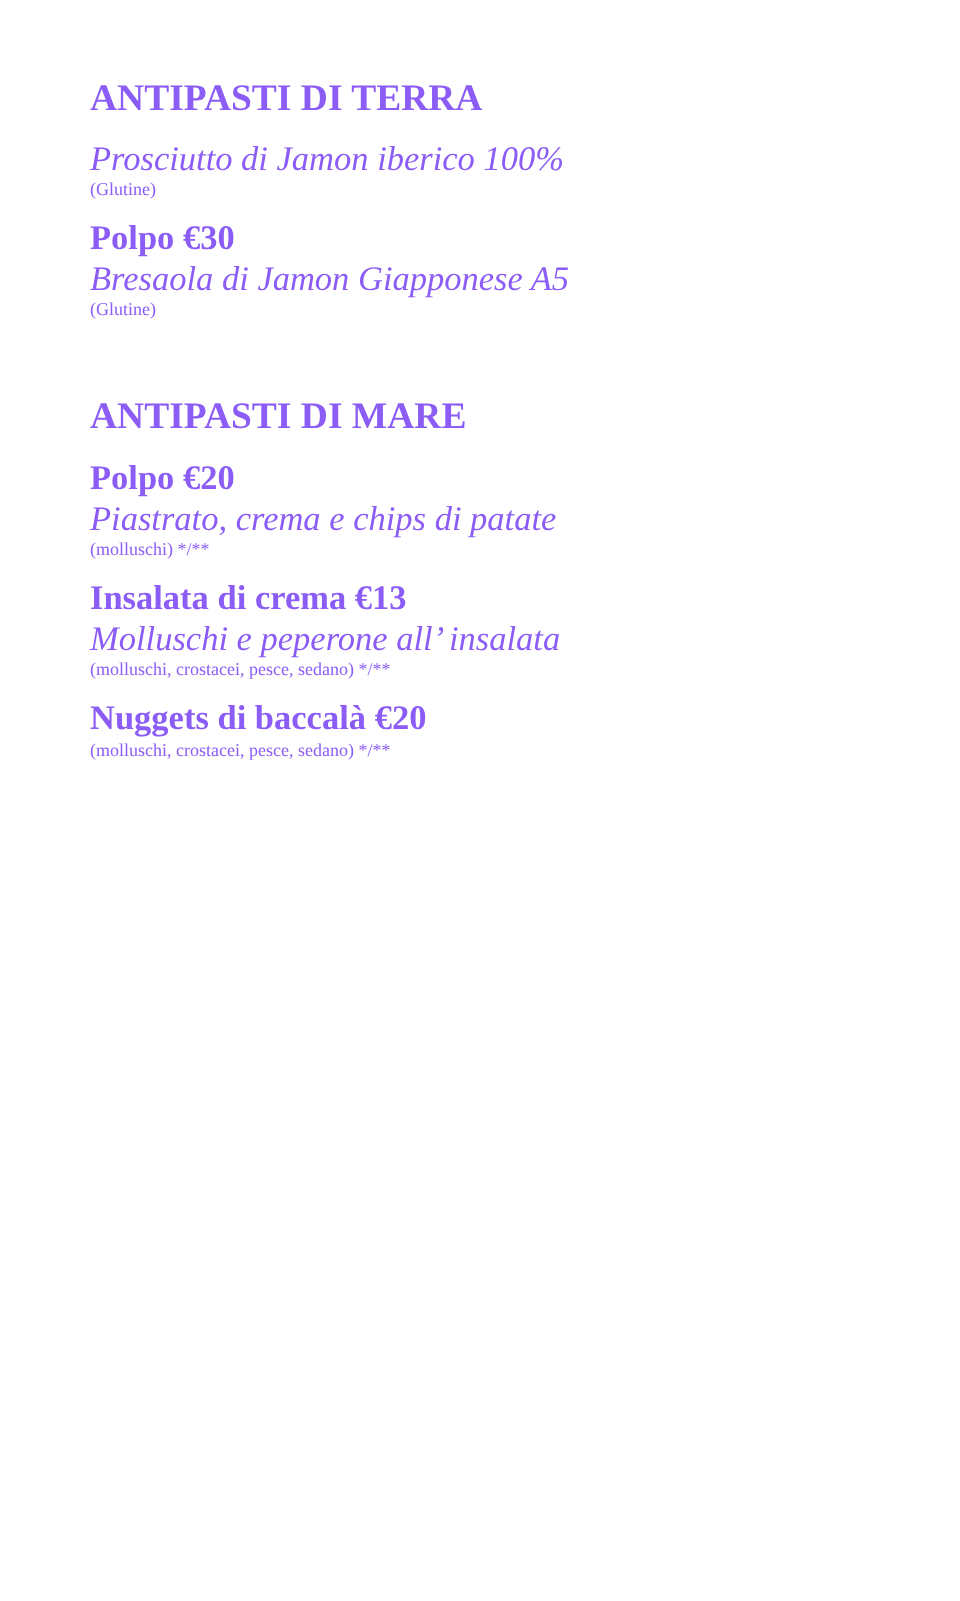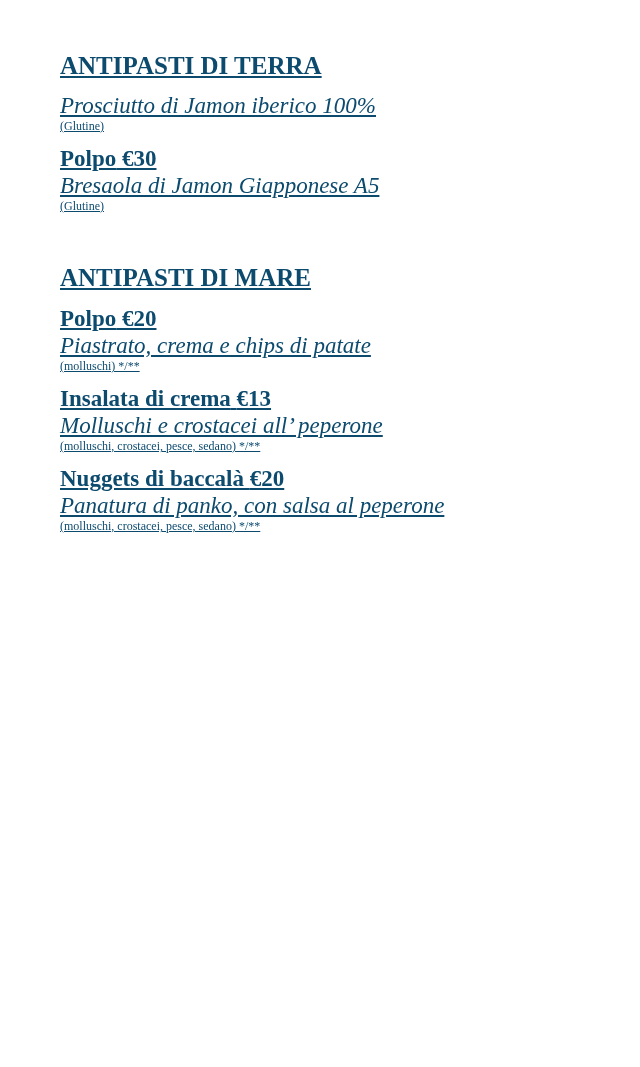--- a/index.html
+++ b/index.html
@@ -5,24 +5,23 @@
   html, body {
     margin: 0;
     padding: 0;
     background: #ffffff;
   }
   .page {
     position: relative;
     width: 640px;
     height: 1067px;
     background: #ffffff;
-    color: #0c4a6e;
+    color: #8b5cf6;
     font-family: "Liberation Serif", serif;
     overflow: hidden;
-    text-decoration: underline;
   }
   .content {
     padding: 51px 30px 0 60px;
   }
   .section-title {
     font-size: 25px;
     font-weight: 700;
     line-height: 30px;
     margin: 0;
   }
@@ -75,25 +74,24 @@
       <h2 class="section-title">ANTIPASTI DI MARE</h2>
 
       <div class="dish">
         <p class="dish-name"><span>Polpo</span> <span>€20</span></p>
         <p class="dish-desc">Piastrato, crema e chips di patate</p>
         <p class="dish-allergens">(molluschi) */**</p>
       </div>
 
       <div class="dish">
         <p class="dish-name"><span>Insalata di crema</span> <span>€13</span></p>
-        <p class="dish-desc">Molluschi e crostacei all’ peperone</p>
+        <p class="dish-desc">Molluschi e peperone all’ insalata</p>
         <p class="dish-allergens">(molluschi, crostacei, pesce, sedano) */**</p>
       </div>
 
       <div class="dish">
         <p class="dish-name"><span>Nuggets di baccalà</span> <span>€20</span></p>
-        <p class="dish-desc">Panatura di panko, con salsa al peperone</p>
         <p class="dish-allergens">(molluschi, crostacei, pesce, sedano) */**</p>
       </div>
     </section>
 
   </div>
 </div>
 
 </body></html>

